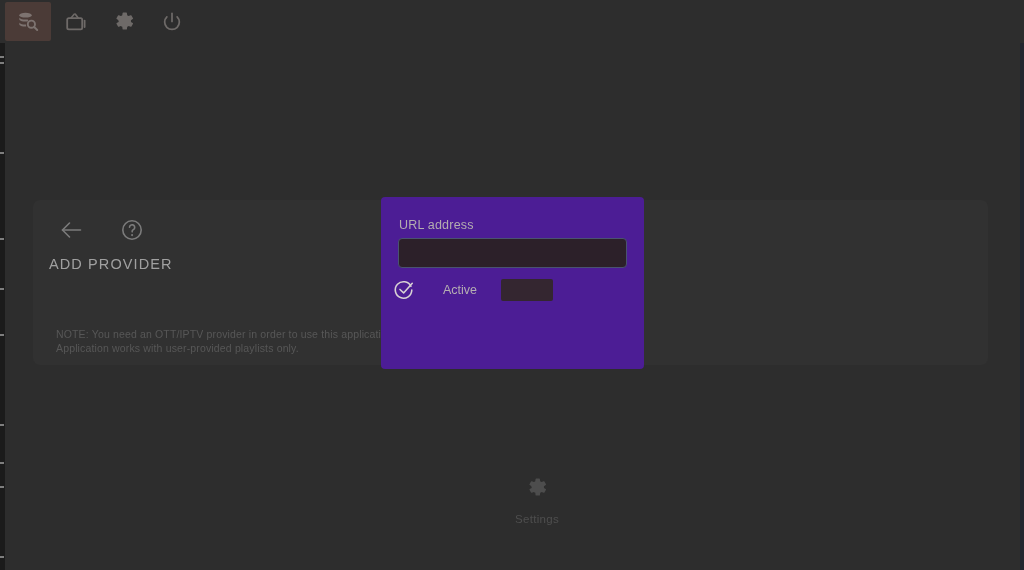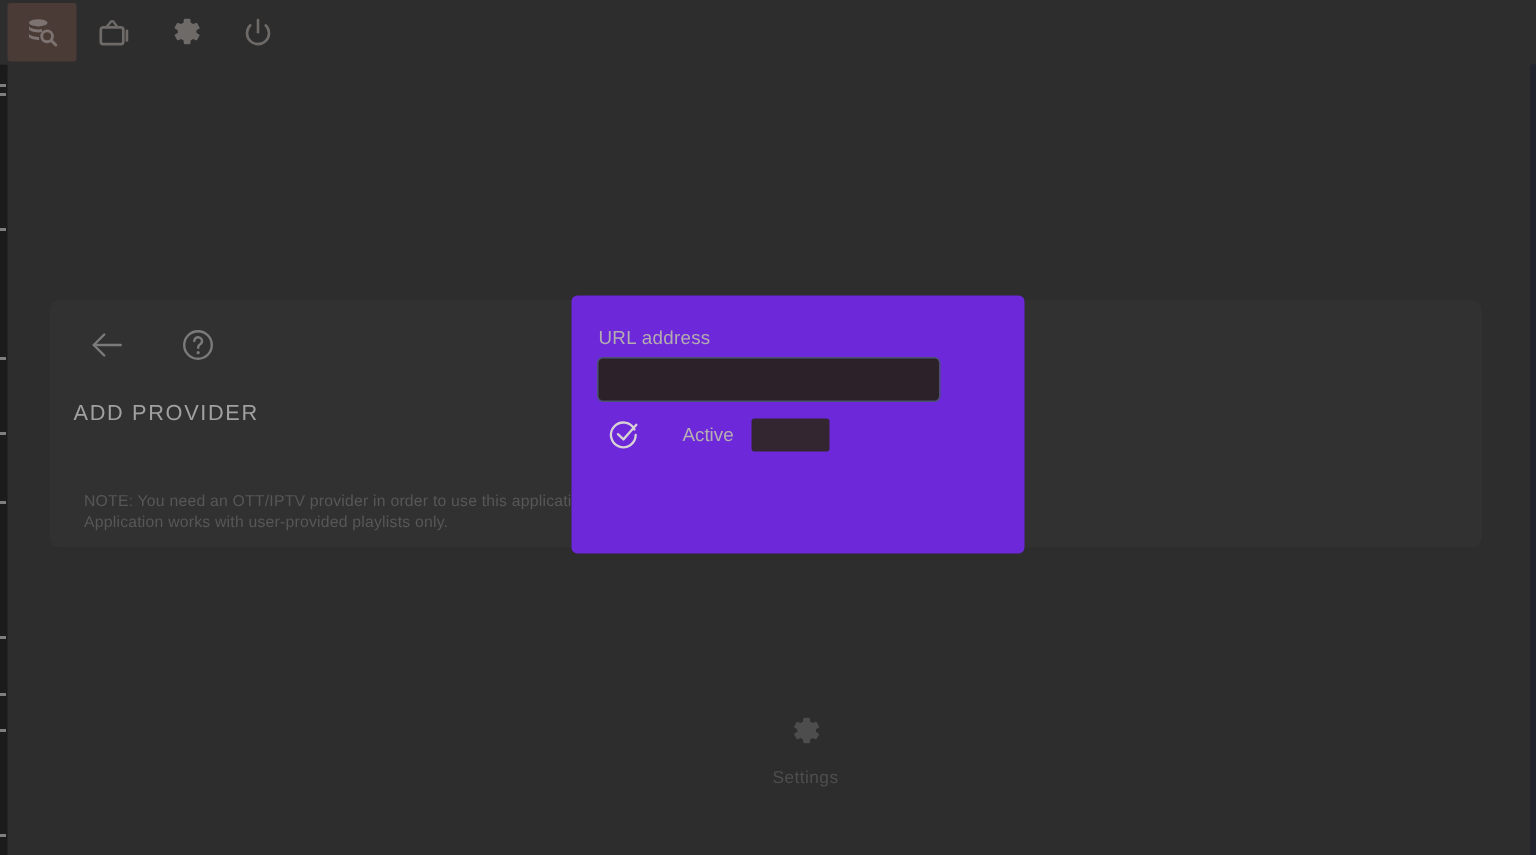--- a/index.html
+++ b/index.html
@@ -89,44 +89,44 @@
   .card-ico {
     width: 34px; height: 32px;
     display: flex; align-items: center; justify-content: center;
     cursor: pointer;
   }
   .card-ico svg { display: block; }
   .card-ico .s { stroke: #7b7b7b; fill: none; stroke-width: 1.6; }
 
   #card-title {
     position: absolute;
-    left: 16px; top: 68px;
+    left: 16px; top: 56px;
     font-size: 14.5px;
     letter-spacing: 1.1px;
     color: #a0a0a0;
     font-weight: 400;
   }
 
   #card-note {
     position: absolute;
     left: 23px; top: 128px;
     font-size: 10.5px;
     line-height: 13.5px;
     color: #575757;
     letter-spacing: 0.15px;
     white-space: pre-line;
   }
 
   
   #dialog {
     position: absolute;
     left: 381px; top: 197px;
-    width: 302px;
+    width: 263px;
     height: 172px;
-    background: #6d28d9;
+    background: #4c1d95;
     border-radius: 4px;
     z-index: 10;
   }
 
   #dlg-label {
     position: absolute;
     left: 18px; top: 21px;
     font-size: 12.5px;
     color: #b4adb0;
     letter-spacing: 0.2px;
@@ -143,21 +143,21 @@
     color: #cfc8cb;
     font-family: "Liberation Sans", sans-serif;
     font-size: 12px;
     padding: 0 7px;
     outline: none;
   }
   #dlg-input::placeholder { color: #5c5057; }
 
   #dlg-checkrow {
     position: absolute;
-    left: 24px; top: 82px;
+    left: 12px; top: 82px;
     display: flex;
     align-items: center;
     cursor: pointer;
   }
   #dlg-check svg { display: block; }
   #dlg-check .s { stroke: #d8d2d4; fill: none; stroke-width: 1.7; }
   #dlg-check-label {
     margin-left: 28px;
     font-size: 12.5px;
     color: #b6afb2;

